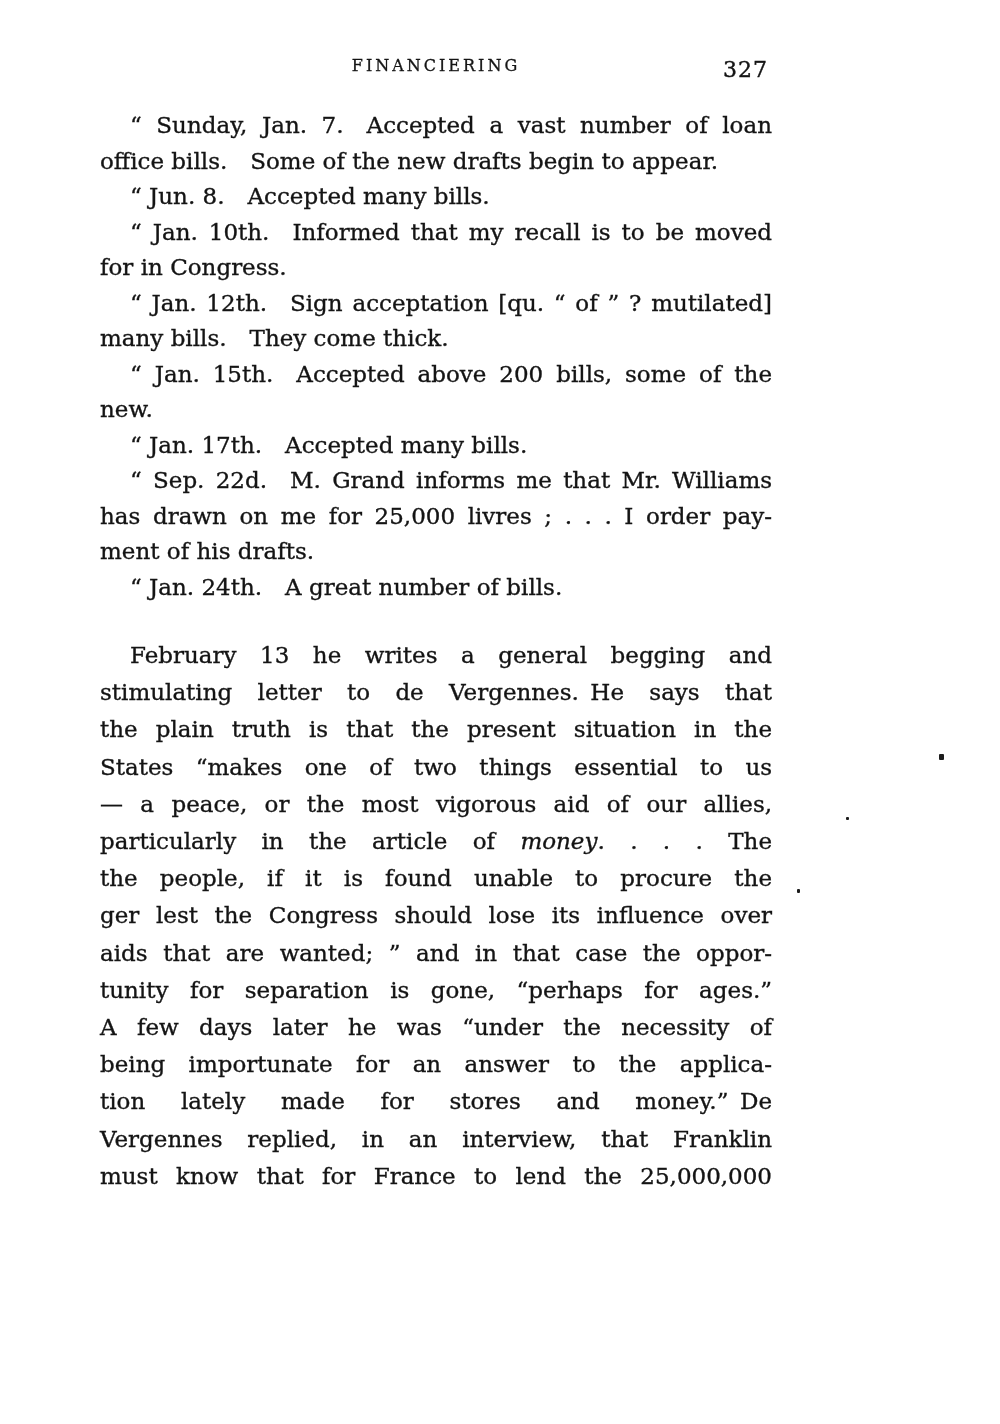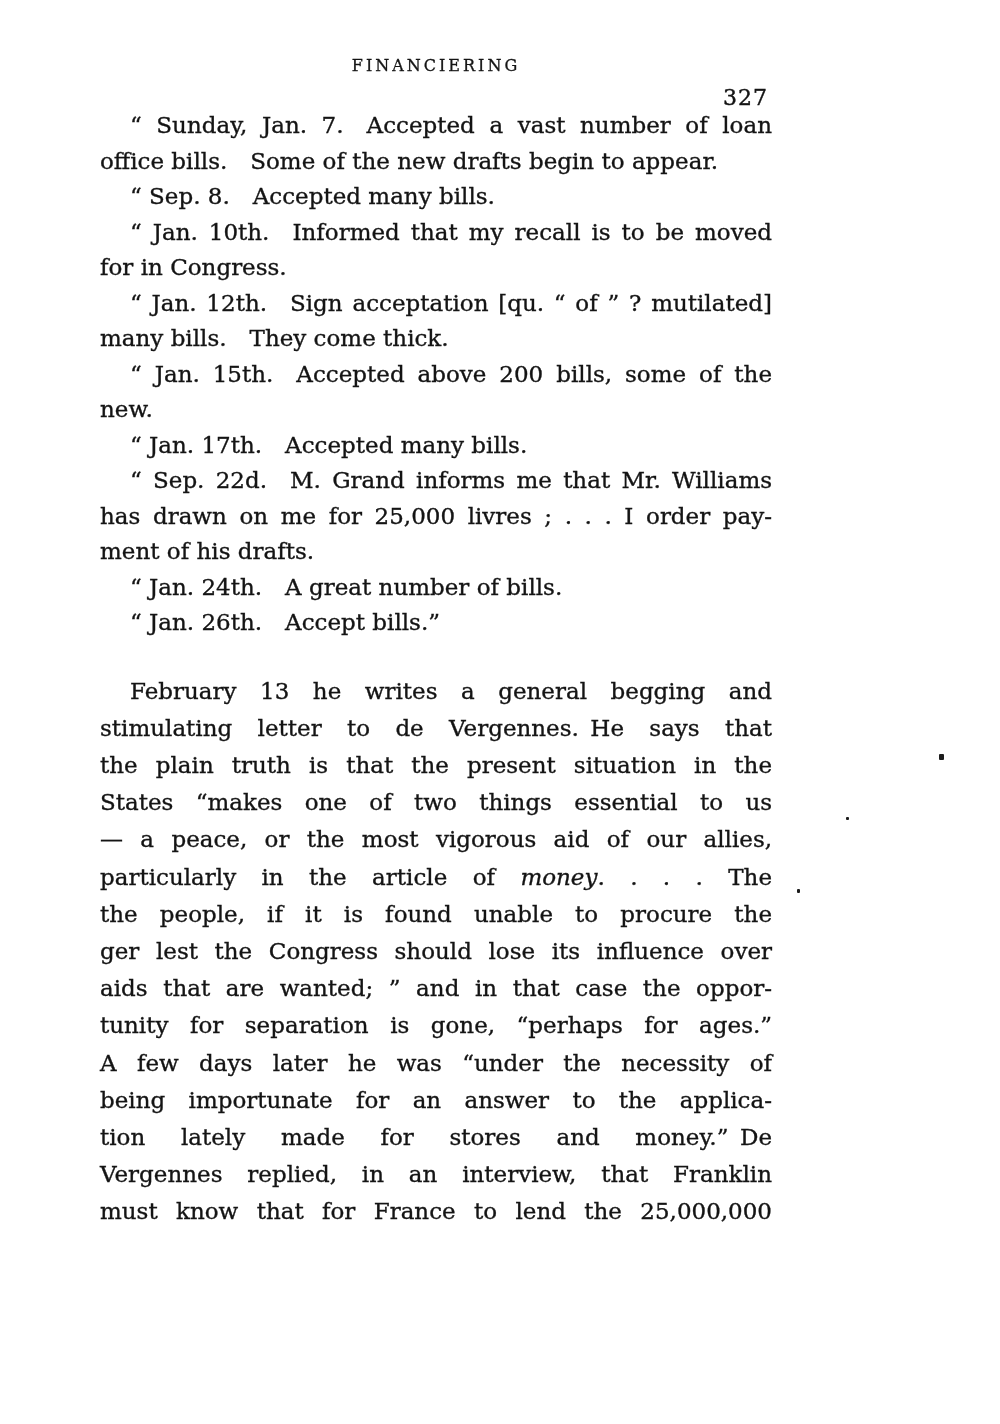--- a/index.html
+++ b/index.html
@@ -22,21 +22,20 @@
     text-align:center;
     font-size:16px;
     letter-spacing:3px;
     -webkit-text-stroke:0.3px #141414;
   }
   .head-page{
     position:absolute;
     right:4px;top:1px;
     font-size:22px;
     letter-spacing:1px;
-    margin-top:28px;
     -webkit-text-stroke:0.4px #141414;
   }
   .body-text{
     margin:24px 0 0 100px;
     width:672px;
   }
   .line{
     font-size:23px;
     line-height:35.5px;
     text-align:justify;
@@ -70,21 +69,21 @@
     <span class="head-page">327</span>
   </div>
 
   <div class="body-text">
     <section>
         <div>
           <div class="line indent">“ Sunday, Jan. 7. Accepted a vast number of loan</div>
           <div class="line natural">office bills. Some of the new drafts begin to appear.</div>
         </div>
         <div>
-          <div class="line natural indent">“ Sep. 8. Accepted many bills.</div>
+          <div class="line natural indent">“ Jun. 8. Accepted many bills.</div>
         </div>
         <div>
           <div class="line indent">“ Jan. 10th. Informed that my recall is to be moved</div>
           <div class="line natural">for in Congress.</div>
         </div>
         <div>
           <div class="line indent">“ Jan. 12th. Sign acceptation [qu. “ of ” ? mutilated]</div>
           <div class="line natural">many bills. They come thick.</div>
         </div>
         <div>
@@ -94,23 +93,20 @@
         <div>
           <div class="line natural indent">“ Jan. 17th. Accepted many bills.</div>
         </div>
         <div>
           <div class="line indent">“ Sep. 22d. M. Grand informs me that Mr. Williams</div>
           <div class="line">has drawn on me for 25,000 livres ; . . . I order pay-</div>
           <div class="line natural">ment of his drafts.</div>
         </div>
         <div>
           <div class="line natural indent">“ Jan. 24th. A great number of bills.</div>
-        </div>
-        <div>
-          <div class="line natural indent">“ Jan. 26th. Accept bills.”</div>
         </div>
       </section>
 
     <section class="para-feb">
         <div class="line indent">February 13 he writes a general begging and</div>
         <div class="line">stimulating letter to de Vergennes. He says that</div>
         <div class="line">the plain truth is that the present situation in the</div>
         <div class="line">States “makes one of two things essential to us</div>
         <div class="line">— a peace, or the most vigorous aid of our allies,</div>
         <div class="line">particularly in the article of <i>money</i>. . . . The</div>

